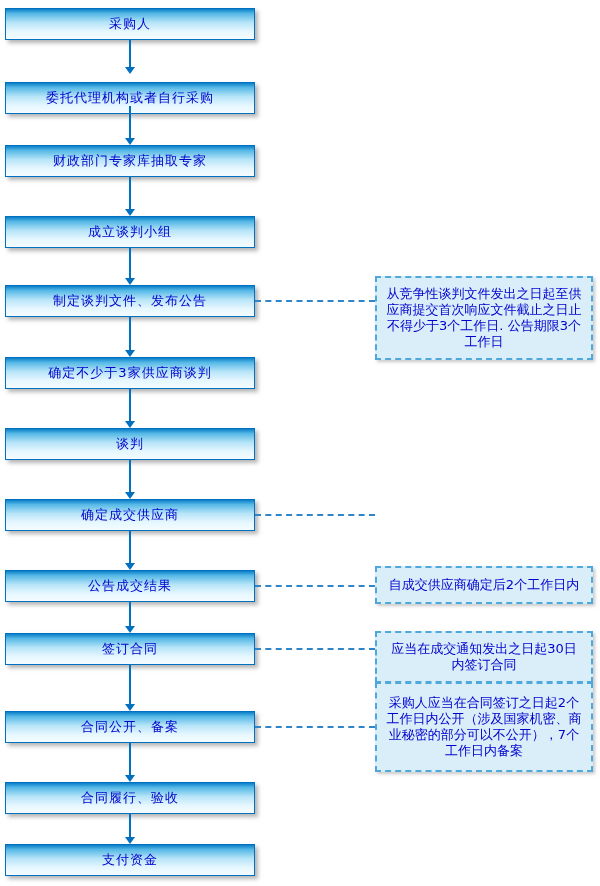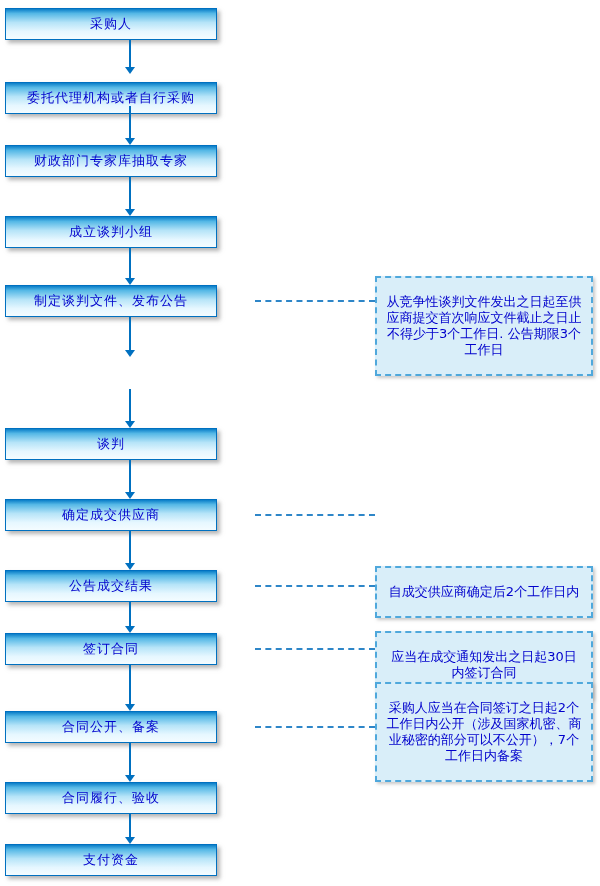--- a/index.html
+++ b/index.html
@@ -1,21 +1,21 @@
 <!DOCTYPE html>
 <html><head>
 <meta charset="utf-8">
 <style>
   html,body{margin:0;padding:0;background:#ffffff;}
   body{font-family:"DejaVu Sans","Liberation Sans",sans-serif;}
   .canvas{position:relative;width:600px;height:886px;background:#ffffff;overflow:hidden;}
 
   
   .node{
-    position:absolute;left:5px;width:212px;height:32px;
+    position:absolute;left:5px;width:250px;height:32px;
     box-sizing:border-box;
     border:1px solid #0070C0;
     background:linear-gradient(to bottom,#0A7EC8 0%,#55B8E6 15%,#B6E4F8 45%,#E6F7FF 75%,#F4FCFF 100%);
     box-shadow:3px 3px 4px rgba(120,120,120,0.55);
     display:flex;align-items:center;justify-content:center;
     color:#0000CC;font-size:13px;letter-spacing:1px;
   }
 
   
   .arrow{
@@ -35,21 +35,21 @@
 
   
   .annotation{
     position:absolute;left:375px;width:218px;
     box-sizing:border-box;
     border:2px dashed #4FA8DC;
     background:#D9EEF9;
     box-shadow:2px 2px 3px rgba(150,150,150,0.5);
     display:flex;align-items:center;justify-content:center;
     text-align:center;color:#0000CC;font-size:13px;line-height:16px;
-    padding:16px 8px;
+    padding:8px 8px;
   }
 </style>
 </head>
 <body>
 
 <div class="canvas">
 
   <div class="node" style="top:8px">
       <span>采购人</span>
     </div>
@@ -57,20 +57,23 @@
       <span>委托代理机构或者自行采购</span>
     </div>
   <div class="node" style="top:145px">
       <span>财政部门专家库抽取专家</span>
     </div>
   <div class="node" style="top:285px">
       <span>制定谈判文件、发布公告</span>
     </div>
   <div class="node" style="top:216px">
       <span>成立谈判小组</span>
+    </div>
+  <div class="node" style="top:357px">
+      <span>确定不少于3家供应商谈判</span>
     </div>
   <div class="node" style="top:428px">
       <span>谈判</span>
     </div>
   <div class="node" style="top:499px">
       <span>确定成交供应商</span>
     </div>
   <div class="node" style="top:570px">
       <span>公告成交结果</span>
     </div>

